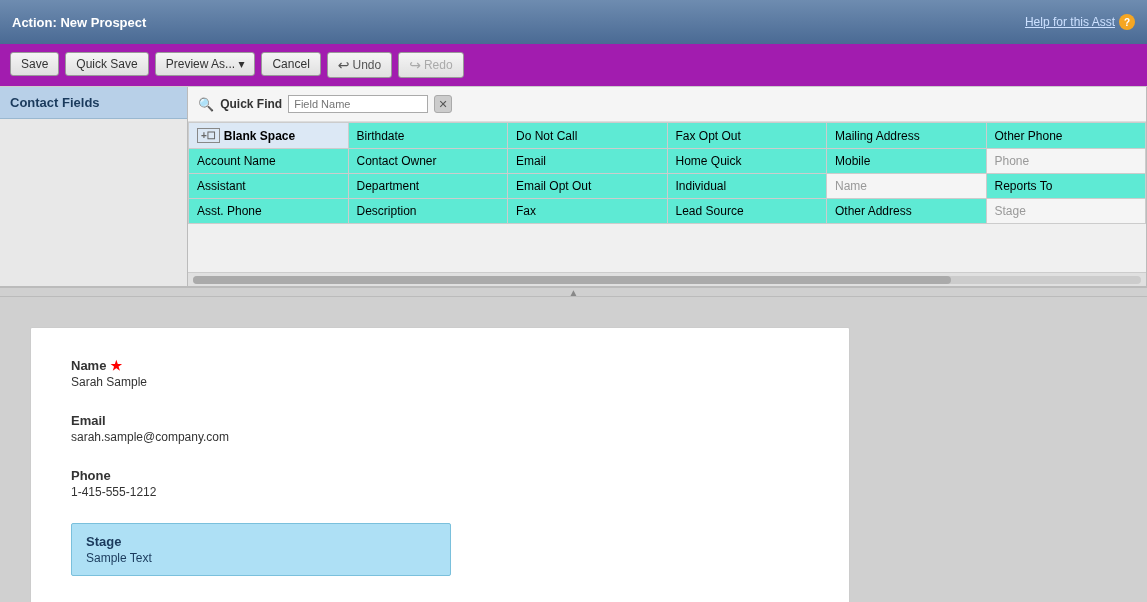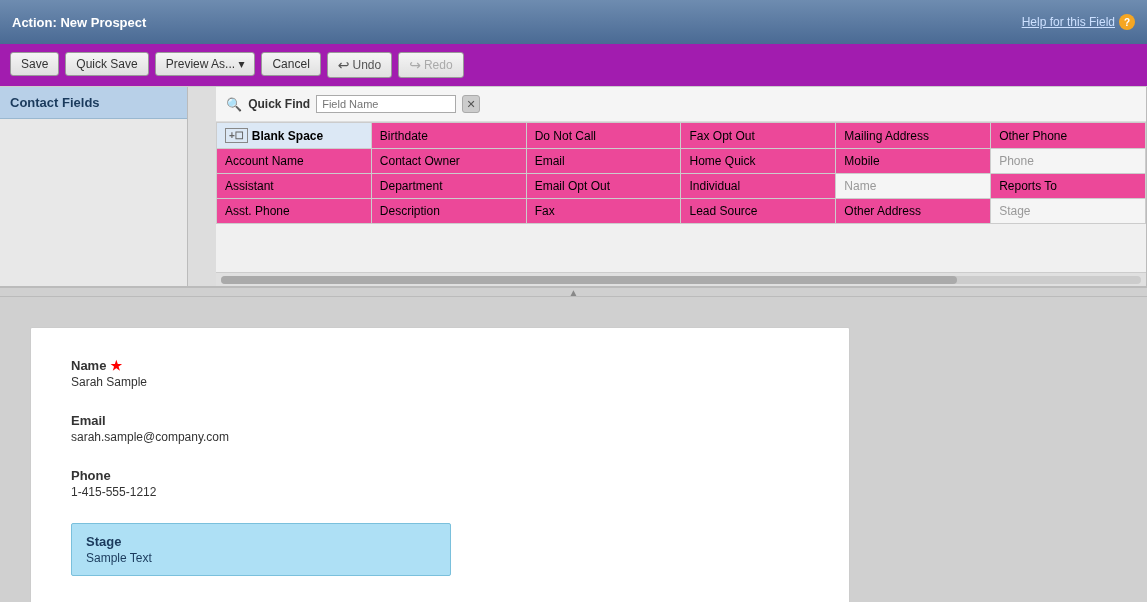--- a/index.html
+++ b/index.html
@@ -112,21 +112,21 @@
       flex: 1;
     }
     #fields-table {
       border-collapse: collapse;
       width: 100%;
       min-width: 700px;
     }
     #fields-table td {
       border: 1px solid #ccc;
       padding: 5px 8px;
-      background: #ec4899;
+      background: #5eead4;
       cursor: pointer;
       font-size: 12px;
       white-space: nowrap;
       min-width: 130px;
     }
     #fields-table td.highlighted {
       background: #dce8f5;
       font-weight: bold;
     }
     #fields-table td.greyed { color: #999; background: #f5f5f5; }
@@ -224,21 +224,21 @@
     }
     .stage-field .field-label { color: #1a3a5c; }
     .stage-field .field-value { color: #1a3a5c; }
   </style>
 </head>
 <body>
 
 <div id="title-bar">
   <span class="title">Action: New Prospect</span>
   <span style="display:flex;align-items:center;">
-    <a class="help-link">Help for this Field</a>
+    <a class="help-link">Help for this Asst</a>
     <span class="help-icon">?</span>
   </span>
 </div>
 
 <div id="toolbar">
   <button class="toolbar-btn">Save</button>
   <button class="toolbar-btn">Quick Save</button>
   <button class="toolbar-btn">
     <span>Preview As...</span> ▾
   </button>
@@ -248,21 +248,21 @@
     <span>Undo</span>
   </button>
   <button class="toolbar-btn redo-btn" style="color:#aaa;">
     <span class="redo-icon">↪</span>
     <span>Redo</span>
   </button>
 </div>
 
 <div id="main-layout" style="display:flex; flex-direction:column; height: calc(100vh - 73px);">
 
-  <div style="display:flex; height: 200px; flex-shrink:0; border-bottom: 1px solid #bbb; gap: 28px;">
+  <div style="display:flex; height: 200px; flex-shrink:0; border-bottom: 1px solid #bbb;">
 
     <div id="sidebar">
       <div id="sidebar-header">Contact Fields</div>
     </div>
 
     <div id="field-panel">
 
       <div id="quick-find-bar">
         <span class="search-icon">🔍</span>
         <span id="quick-find-label">Quick Find</span>

